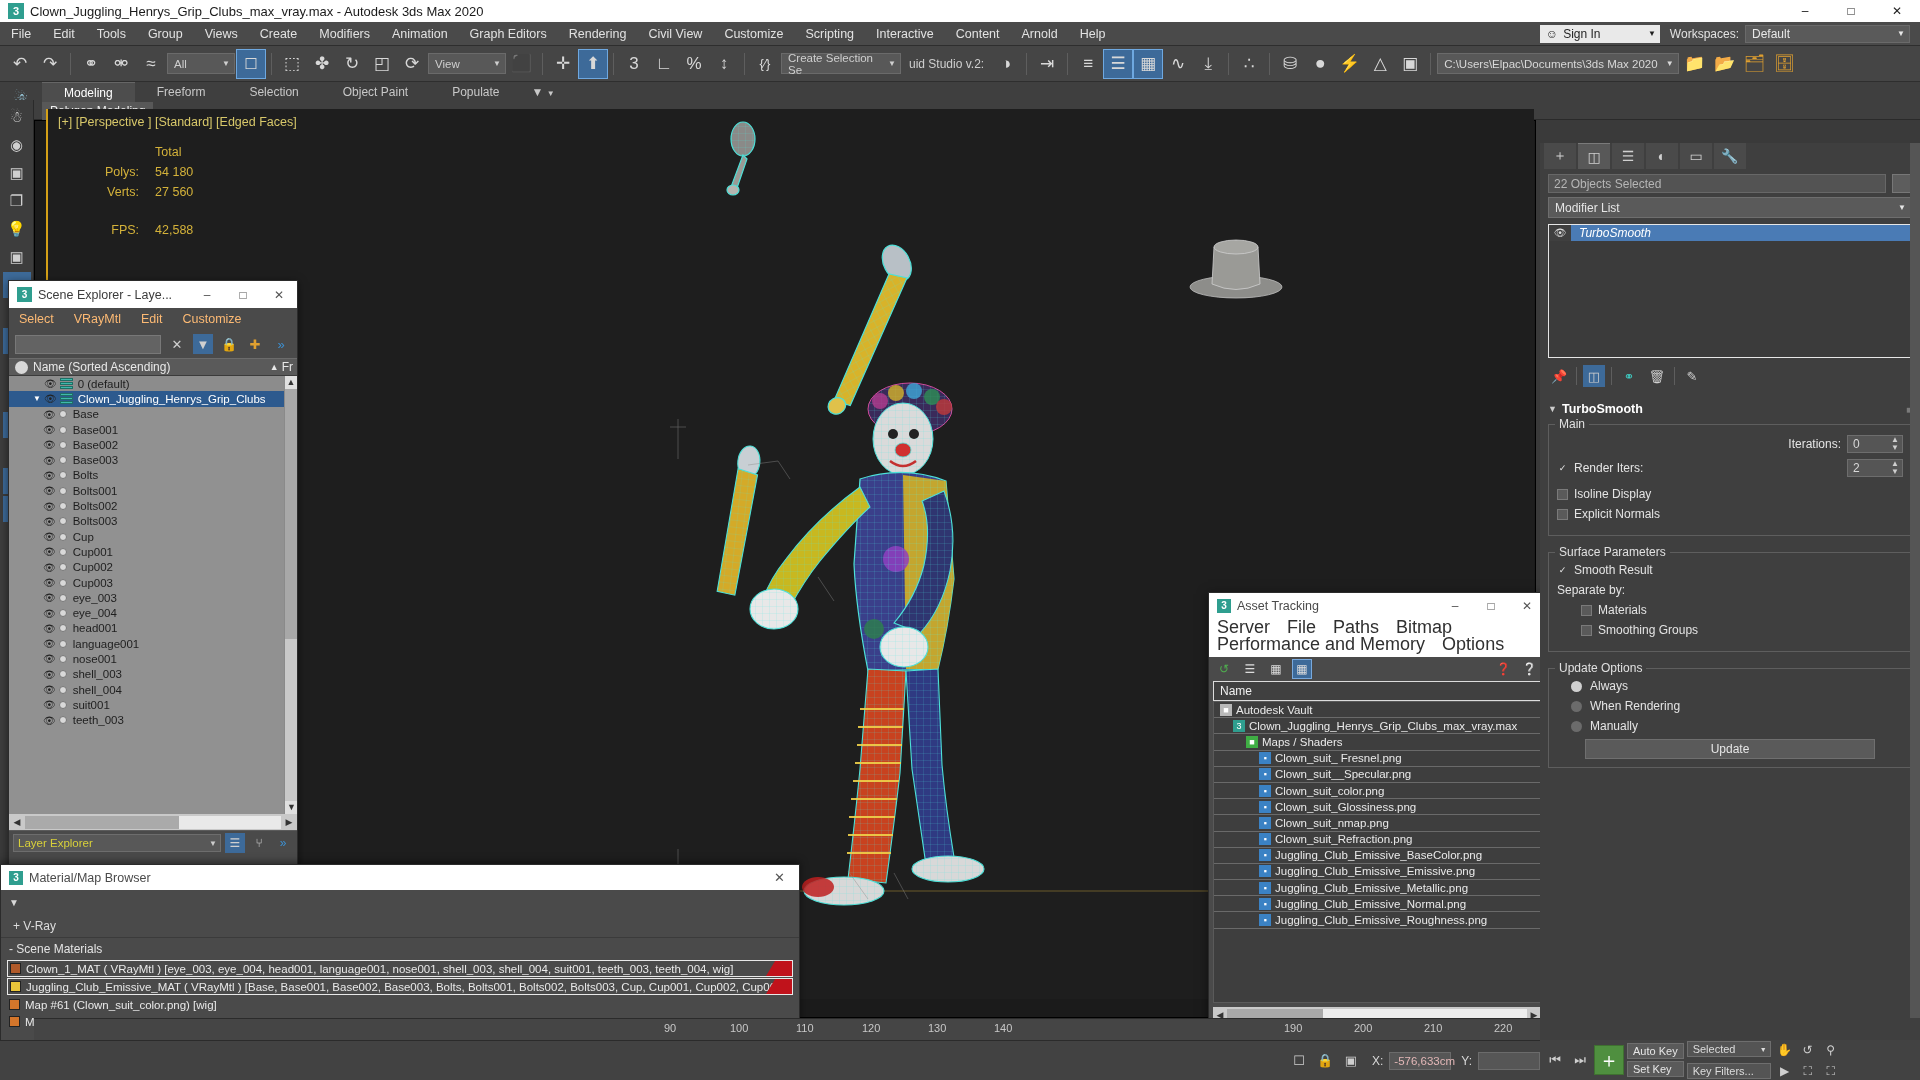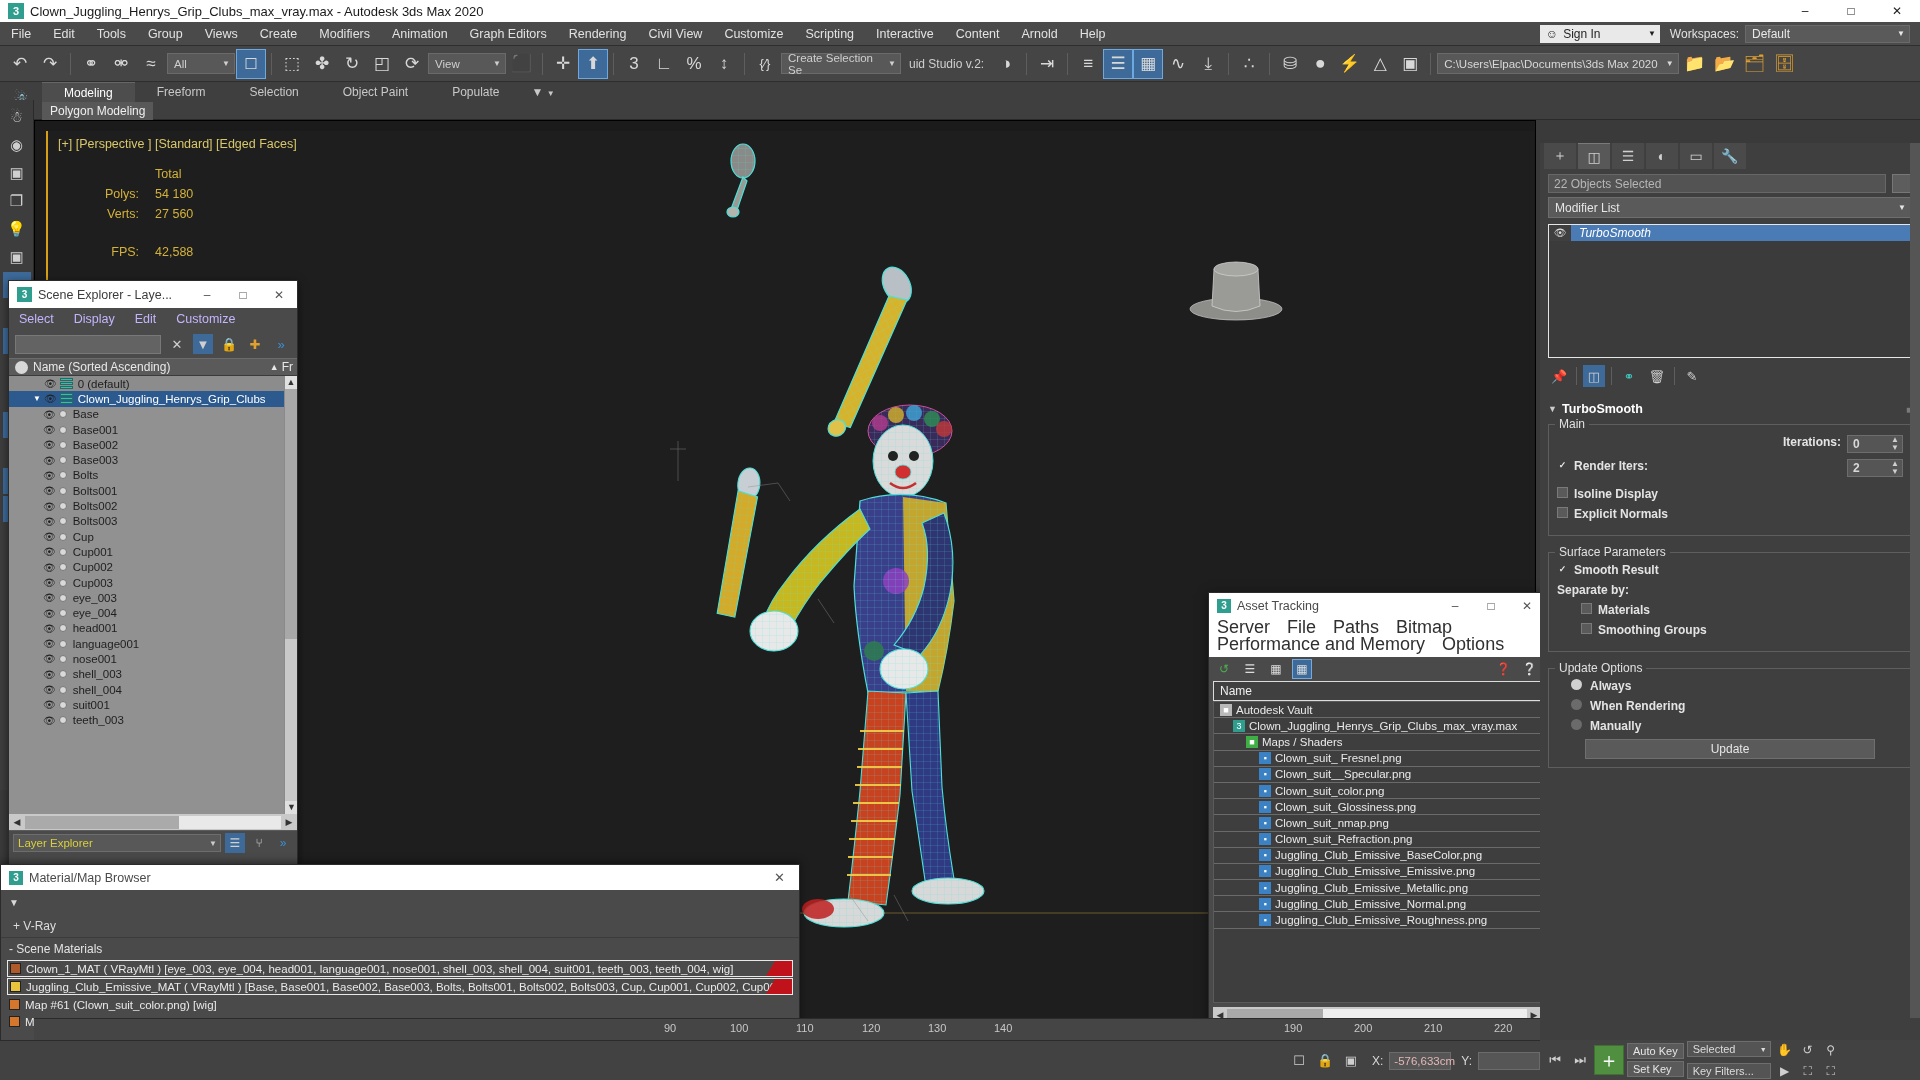--- a/index.html
+++ b/index.html
@@ -53,21 +53,21 @@
   .rib-tab { padding:0 22px; height:20px; line-height:20px; font-size:12px; color:#c8c8c8; }
   .rib-tab.active { background:#4d4d4d; color:#fff; border-top:1px solid #666;}
   .rib-sub { position:absolute; left:42px; top:20px; height:18px;
     background:#585858; color:#efefef; font-size:12px; padding:0 8px; line-height:18px;}
   .rib-teapot { position:absolute; left:6px; top:2px; width:30px; height:32px;
     display:flex; align-items:center; justify-content:center; font-size:18px; color:#9fd3e6;}
 
   
   .vp-wrap { position:absolute; left:34px; top:120px; width:1502px; height:898px;
     background:#1b1b1b; border:1px solid #000; }
-  .vp { position:absolute; left:46px; top:131px; width:1488px; height:890px;
+  .vp { position:absolute; left:46px; top:109px; width:1488px; height:890px;
     background:#1e1e1e; border-left:2px solid #d4a017; overflow:hidden;}
   .vp-label { position:absolute; left:10px; top:6px; color:#d8c86a; font-size:12.5px; }
   .vp-stats { position:absolute; left:55px; top:32px; color:#d4b23a; font-size:12.5px; line-height:18px;}
   .vp-stats table td { padding-right:14px; color:#d4b23a; font-size:12.5px; }
   .vp-stats td.lab { text-align:right; }
 
   
   .lefttools { position:absolute; left:0; top:100px; width:34px; height:690px;
     background:#3d3d3d; display:flex; flex-direction:column; align-items:center;
     padding-top:4px; gap:2px; border-right:1px solid #2a2a2a;}
@@ -80,21 +80,21 @@
     background:#4a4a4a; border:1px solid #2b2b2b; box-shadow:0 2px 8px rgba(0,0,0,.5);}
   .se-title { height:27px; background:#fff; display:flex; align-items:center; }
   .se-title .ic { width:15px; height:15px; background:#2f9e8f; color:#fff; font-size:10px;
     line-height:15px; text-align:center; margin:0 6px 0 8px; font-weight:bold;}
   .se-title .t { color:#3c3c3c; font-size:12.5px; }
   .se-title .wbtns { margin-left:auto; display:flex; }
   .se-title .wb { width:36px; height:27px; display:flex; align-items:center;
     justify-content:center; color:#555; font-size:12px; }
   .se-menu { height:22px; display:flex; align-items:center; padding-left:10px;
     background:#4a4a4a; gap:20px; }
-  .se-menu span { font-size:12.5px; color:#c4b5fd; }
+  .se-menu span { font-size:12.5px; color:#fdba74; }
   .se-search { height:28px; display:flex; align-items:center; padding:0 6px; gap:6px;}
   .se-input { flex:1; height:19px; background:#636363; border:1px solid #787878; }
   .se-ibtn { width:20px; height:20px; display:flex; align-items:center; justify-content:center;
     color:#cfcfcf; font-size:13px;}
   .se-ibtn.sel { background:#3d6a99; }
   .se-hdr { height:18px; background:#5a5a5a; display:flex; align-items:center;
     font-size:12px; color:#e8e8e8; border-top:1px solid #6b6b6b; border-bottom:1px solid #3b3b3b;}
   .se-hdr .circ { width:13px;height:13px;border-radius:50%;background:#d8d8d8;margin:0 5px 0 6px;}
   .se-list { position:relative; height:438px; background:#919191; overflow:hidden; }
   .se-row { height:15.3px; display:flex; align-items:center; font-size:11.5px;
@@ -203,21 +203,21 @@
   .cp-stacktools .b.sel { background:#3d6a99; }
   .cp-stacktools .sep { width:1px;height:18px;background:#5e5e5e;}
   .cp-roll { margin:14px 8px 0 8px; }
   .cp-rolltitle { display:flex; align-items:center; font-size:12.5px; color:#fff;
     font-weight:bold; gap:5px;}
   .cp-rolltitle .tri { font-size:9px; font-weight:normal; color:#ccc;}
   .cp-rolltitle .grip { margin-left:auto; color:#7a7a7a; font-size:10px;}
   .grp { border:1px solid #5e5e5e; margin-top:8px; padding:10px 8px 8px 8px; position:relative;}
   .grp > .glabel { position:absolute; top:-8px; left:6px; background:#3f3f3f;
     padding:0 4px; font-size:12px; color:#e0e0e0;}
-  .row { display:flex; align-items:flex-start; margin-bottom:6px; font-size:12px; color:#e4e4e4;font-weight:bold;}
+  .row { display:flex; align-items:center; margin-bottom:6px; font-size:12px; color:#e4e4e4;}
   .row .lab { margin-left:auto; padding-right:6px;}
   .spin { width:56px; height:18px; background:#555; border:1px solid #6d6d6d;
     display:flex; align-items:center; color:#d8d8d8; font-size:12px; padding-left:5px;}
   .spin .arrows { margin-left:auto; width:12px; text-align:center; font-size:8px;
     line-height:8px; color:#cfcfcf; padding-right:2px;}
   .chk { width:11px;height:11px;background:#5a5a5a;border:1px solid #7a7a7a;
     margin-right:6px; display:inline-flex; align-items:center; justify-content:center;
     font-size:9px; color:#fff;}
   .chk.on { background:#3f3f3f; border-color:#3f3f3f; color:#e8e8e8;}
   .radio { width:11px;height:11px;border-radius:50%;background:#6b6b6b;margin-right:8px;
@@ -568,21 +568,21 @@
       <div class="ic">3</div>
       <div class="t">Scene Explorer - Laye...</div>
       <div class="wbtns">
         <div class="wb">–</div>
         <div class="wb">□</div>
         <div class="wb">✕</div>
       </div>
     </div>
     <div class="se-menu">
       <span>Select</span>
-      <span>Display</span>
+      <span>VRayMtl</span>
       <span>Edit</span>
       <span>Customize</span>
     </div>
     <div class="se-search">
       <div class="se-input"></div>
       <div class="se-ibtn">✕</div>
       <div class="se-ibtn sel">▼</div>
       <div class="se-ibtn">🔒</div>
       <div class="se-ibtn" style="color:#e0a030">✚</div>
       <div class="se-ibtn" style="color:#3d8fd0">»</div>

